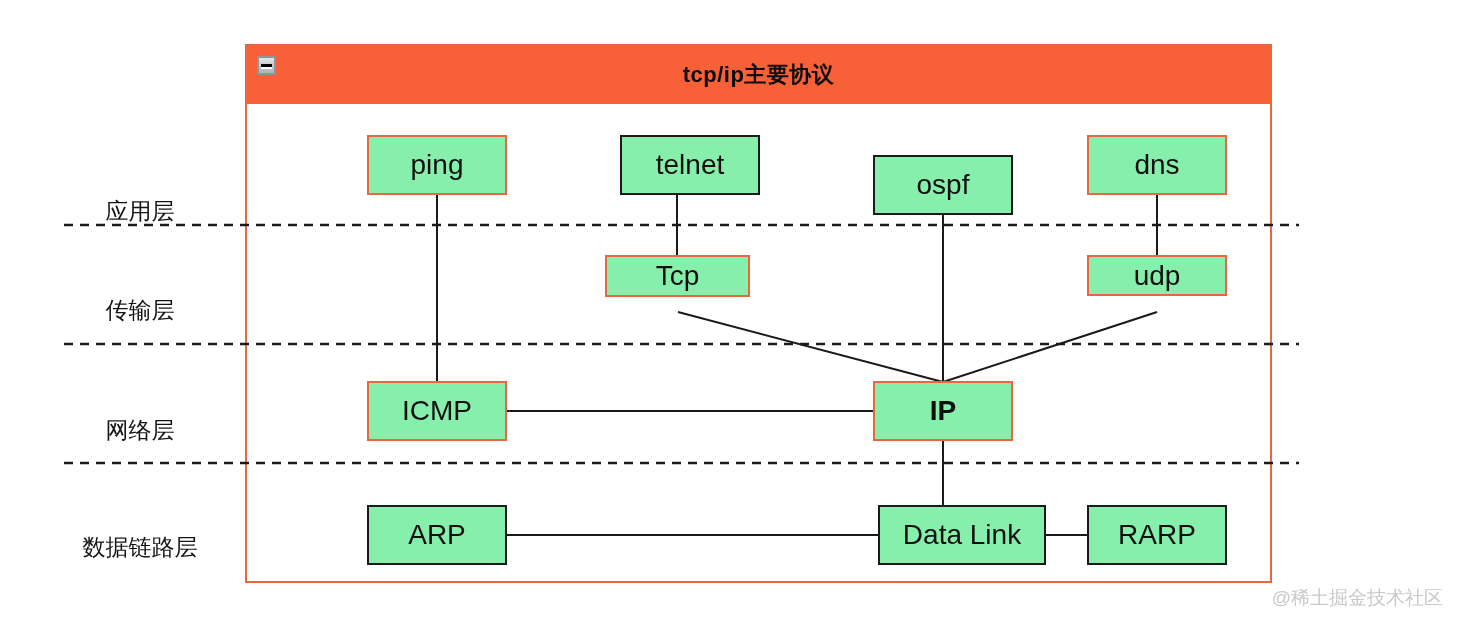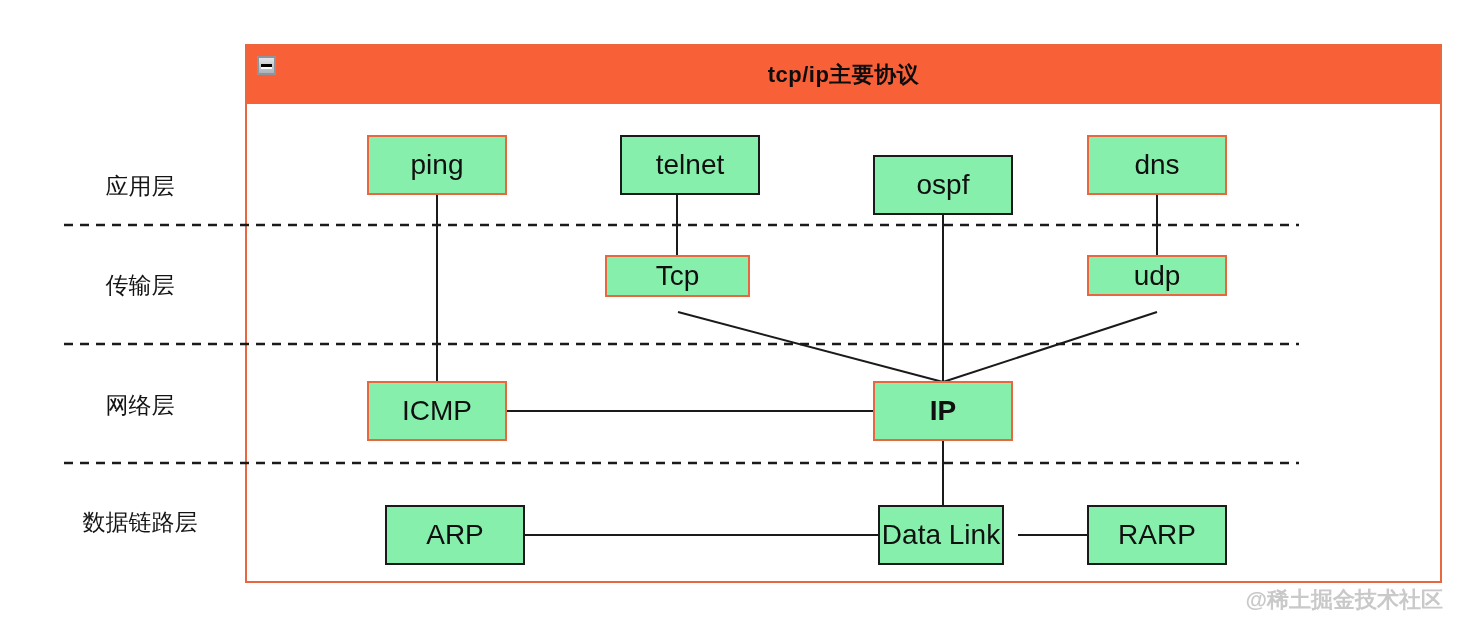--- a/index.html
+++ b/index.html
@@ -9,39 +9,39 @@
     --line:#1A1A1A;
     --watermark:#C9C9C9;
   }
   html,body{margin:0;padding:0;}
   body{
     width:1460px;height:626px;background:#ffffff;position:relative;overflow:hidden;
     font-family:"Liberation Sans","DejaVu Sans",sans-serif;color:#111;
   }
   
   .window{
-    position:absolute;left:245px;top:44px;width:1197px;height:539px;
+    position:absolute;left:245px;top:44px;width:1027px;height:539px;
     border:2px solid var(--accent_border);box-sizing:border-box;background:#fff;z-index:0;
   }
   .titlebar{
     position:absolute;left:0;top:0;right:0;height:58px;background:var(--titlebar);
     display:flex;align-items:center;justify-content:center;
   }
   .title{font-size:22px;font-weight:bold;color:#0d0d0d;letter-spacing:.5px;}
   .min-btn{
     position:absolute;left:10px;top:10px;width:19px;height:19px;
     background:linear-gradient(#e3e5e8 0%,#c3c7cc 55%,#aeb3ba 100%);
     border:2px solid #8f959d;box-sizing:border-box;
     display:flex;align-items:center;justify-content:center;cursor:pointer;
   }
   .min-bar{width:11px;height:3px;background:#000;box-shadow:0 2px 0 #fafafa;}
   
   .layer-label{
     position:absolute;left:58px;width:164px;text-align:center;
-    font-size:23px;color:#141414;z-index:2;
+    font-size:23px;color:#141414;z-index:2;margin-top:25px;
   }
   .ll-0{top:171px;}
   .ll-1{top:270px;}
   .ll-2{top:390px;}
   .ll-3{top:507px;}
   
   svg.lines{position:absolute;left:0;top:0;z-index:1;pointer-events:none;}
   svg.lines line{stroke:var(--line);stroke-width:2;}
   svg.lines line.dashed{stroke-width:2.5;stroke-dasharray:9 7;}
   
@@ -53,26 +53,26 @@
   }
   .node.accent{border-color:var(--accent_border);}
   .n-ping{left:367px;top:135px;}
   .n-telnet{left:620px;top:135px;text-align:center;}
   .n-ospf{left:873px;top:135px;margin-top:20px;}
   .n-dns{left:1087px;top:135px;}
   .n-tcp{left:605px;top:255px;height:42px;width:145px;}
   .n-udp{left:1087px;top:255px;height:41px;}
   .n-icmp{left:367px;top:381px;}
   .n-ip{left:873px;top:381px;font-weight:bold;}
-  .n-arp{left:385px;top:505px;}
-  .n-datalink{left:878px;top:505px;width:126px;}
+  .n-arp{left:367px;top:505px;}
+  .n-datalink{left:878px;top:505px;width:168px;}
   .n-rarp{left:1087px;top:505px;}
   
   .watermark{
-    position:absolute;right:17px;top:585px;font-size:22px;color:var(--watermark);z-index:3;font-weight:bold;
+    position:absolute;right:17px;top:585px;font-size:19px;color:var(--watermark);z-index:3;
   }
 </style>
 </head>
 <body>
 
 <div class="window">
   <div class="titlebar">
     <div class="min-btn">
       <span class="min-bar"></span>
     </div>

